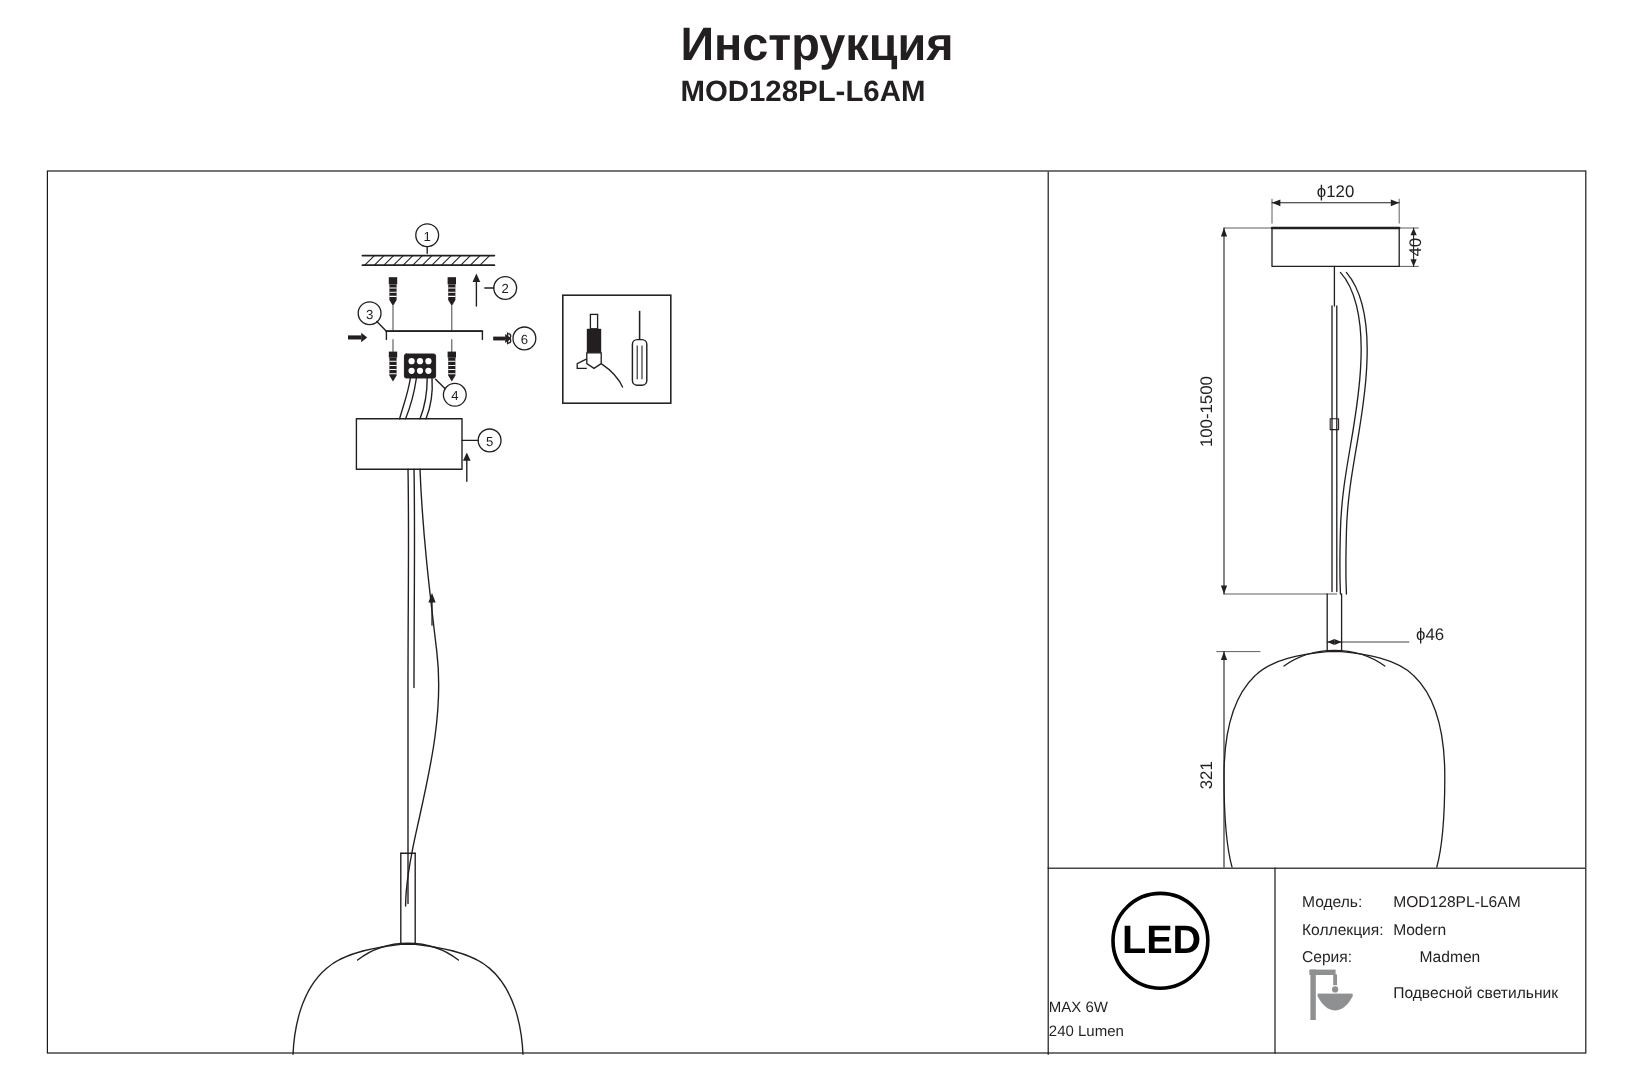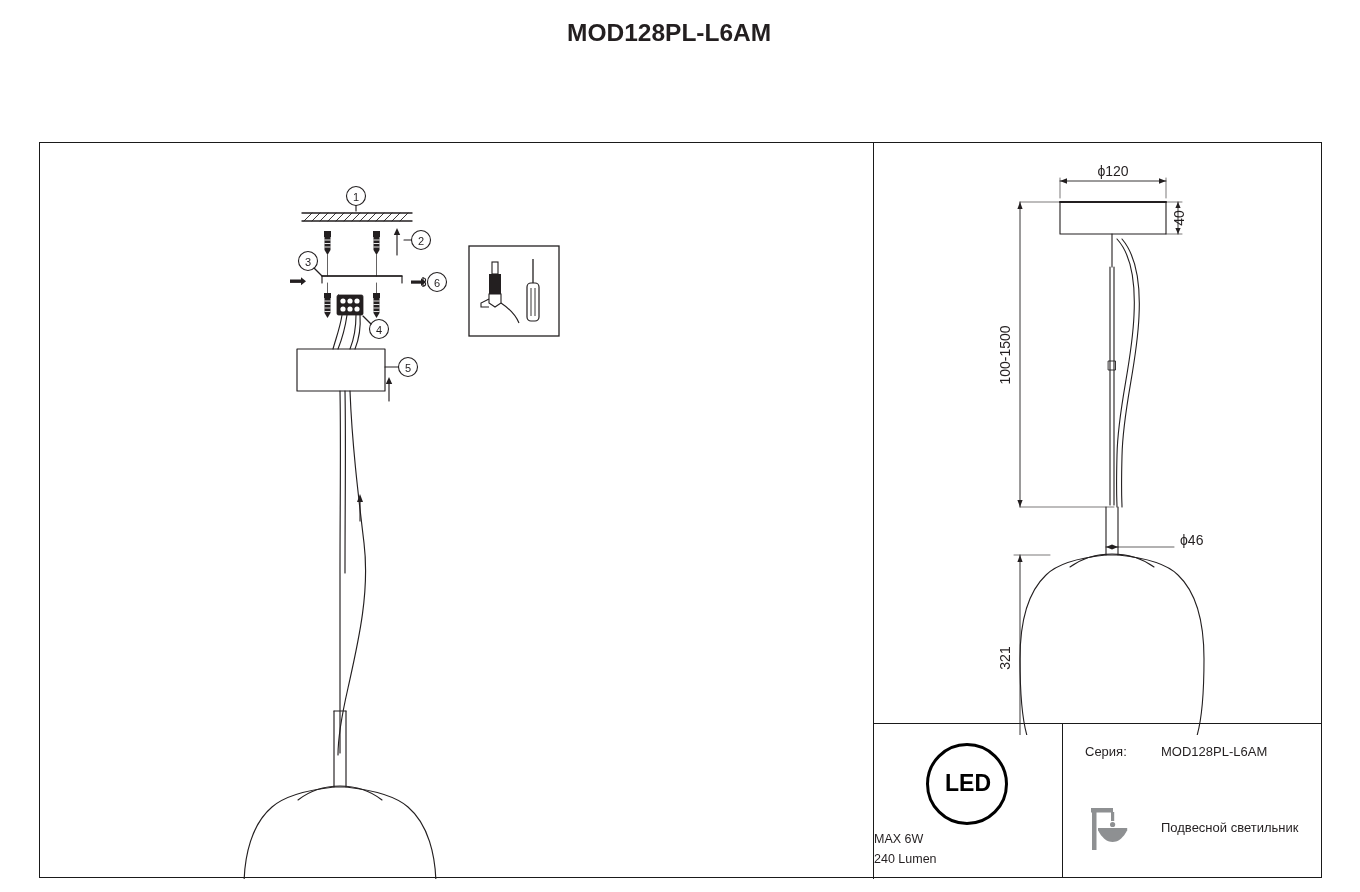--- a/index.html
+++ b/index.html
@@ -98,21 +98,21 @@
     position: absolute;
     left: 1022px;
     top: 580px;
     width: 1.3px;
     height: 155px;
     background: #1a1a1a;
   }
 
   .panel { position: absolute; }
   #panel-left   { left: 0;   top: 0;   width: 833px;  height: 736px; }
-  #panel-right  { left: 834px; top: 12px; width: 448px;  height: 580px; }
+  #panel-right  { left: 834px; top: 0; width: 448px;  height: 580px; }
   #panel-led    { left: 834px; top: 581px; width: 188px; height: 154px; }
   #panel-info   { left: 1023px; top: 581px; width: 258px; height: 154px; }
 
   svg { display: block; }
 
   
   #led-badge-wrap {
     position: absolute;
     left: 0; top: 0;
     width: 188px; height: 154px;
@@ -126,21 +126,21 @@
     border: 3.2px solid #000;
     border-radius: 50%;
     box-sizing: border-box;
   }
   #led-text {
     position: absolute;
     left: 0;
     top: 44px;
     width: 188px;
     text-align: center;
-    font-size: 23px;
+    font-size: 33px;
     font-weight: bold;
     letter-spacing: 0px;
     color: #000;
     line-height: 30px;
   }
   .led-line {
     position: absolute;
     left: 0;
     width: 188px;
     text-align: left;
@@ -198,20 +198,21 @@
     height: 46px;
   }
 </style>
 </head>
 <body>
 
 <div id="header">
 
 
   <div id="title-block">
+    <div id="doc-title">Инструкция</div>
     <div id="doc-model">MOD128PL-L6AM</div>
   </div>
 </div>
 
 <div id="frame">
 
   <div id="v-divider-main"></div>
   <div id="h-divider-info"></div>
   <div id="v-divider-info"></div>
 
@@ -463,22 +464,30 @@
       <div id="led-circle"></div>
       <div id="led-text">LED</div>
       <div class="led-line" id="led-watt">MAX 6W</div>
       <div class="led-line" id="led-lumen">240 Lumen</div>
     </div>
   </div>
 
   <div class="panel" id="panel-info">
     <div id="info-rows">
       <div class="info-row">
+        <span class="info-key">Модель:</span>
+        <span class="info-val" id="val-model">MOD128PL-L6AM</span>
+      </div>
+      <div class="info-row">
+        <span class="info-key">Коллекция:</span>
+        <span class="info-val" id="val-collection">Modern</span>
+      </div>
+      <div class="info-row">
         <span class="info-key">Серия:</span>
-        <span class="info-val" id="val-model">MOD128PL-L6AM</span>
+        <span class="info-val" id="val-series">Madmen</span>
       </div>
     </div>
 
     <div id="type-row">
       <svg id="lamp-type-icon" viewBox="0 0 44 46">
         <rect x="0" y="2" width="22" height="4.5" fill="#8e9092"></rect>
         <rect x="1" y="2" width="4.5" height="42" fill="#8e9092"></rect>
         <rect x="20" y="6" width="3.2" height="9" fill="#8e9092"></rect>
         <circle cx="21.6" cy="18.5" r="2.6" fill="#8e9092"></circle>
         <path d="M7 24 C7 24 12 36 21.6 36 C31.2 36 36.2 24 36.2 24 Z" fill="#8e9092"></path>

